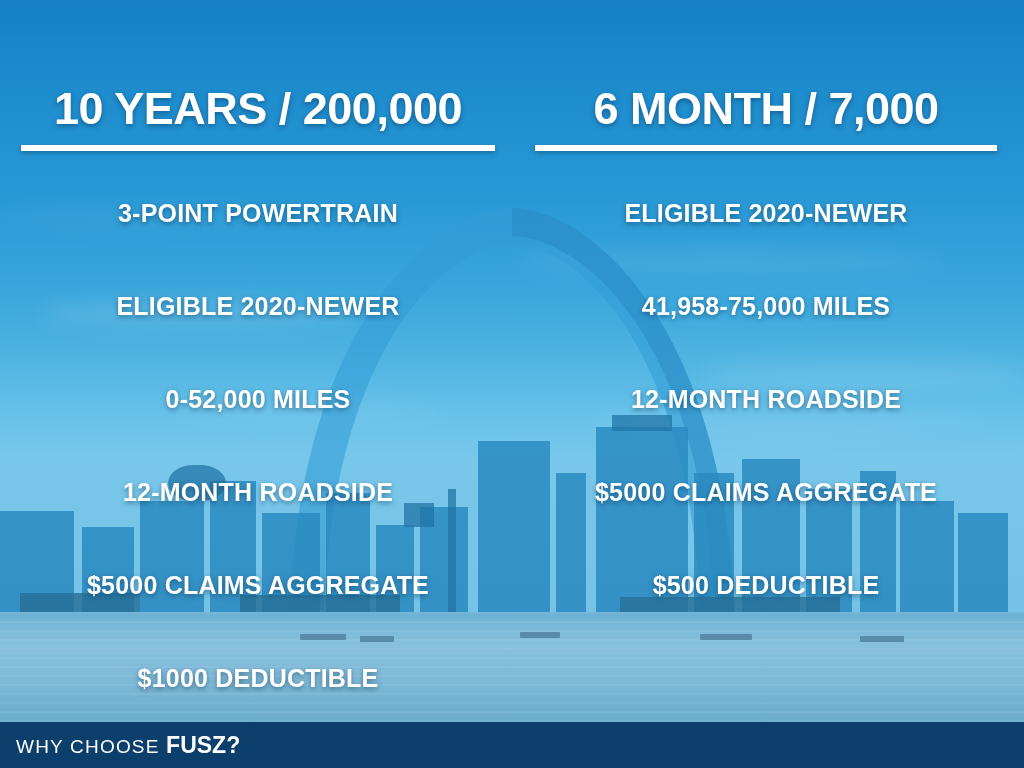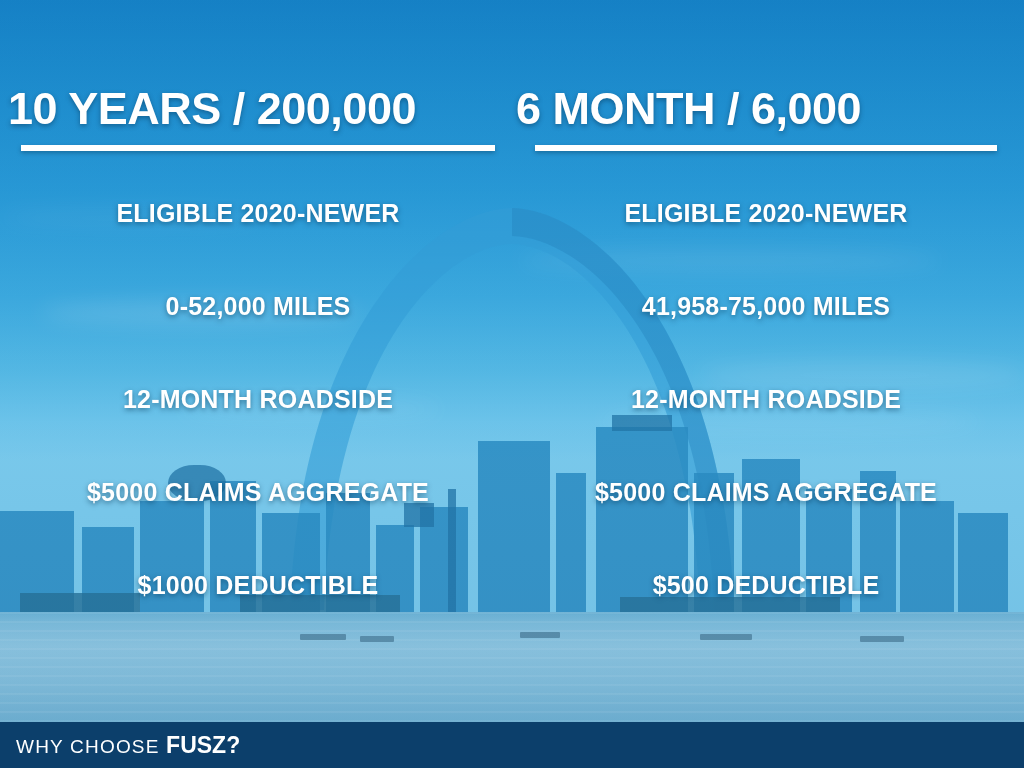--- a/index.html
+++ b/index.html
@@ -122,21 +122,21 @@
     width: 500px;
   }
   .col-left  { left: 8px; }
   .col-right { left: 516px; }
 
   .col-title {
     color: #ffffff;
     font-size: 45px;
     font-weight: bold;
     letter-spacing: -0.5px;
-    text-align: left;
+    text-align: center;
     line-height: 1;
     white-space: nowrap;
     text-shadow: 0 2px 5px rgba(0,40,70,0.45);
   }
   .title-rule {
     height: 6px;
     background: #ffffff;
     margin: 14px auto 0 auto;
     width: 474px;
     box-shadow: 0 2px 4px rgba(0,40,70,0.35);
@@ -249,30 +249,31 @@
   </div>
 
   <div class="tint"></div>
 
   <div class="content">
 
     <div class="col col-left">
       <div class="col-title">10 YEARS / 200,000</div>
       <div class="title-rule"></div>
       <ul class="feature-list">
+        <li class="feature">3-POINT POWERTRAIN</li>
         <li class="feature">ELIGIBLE 2020-NEWER</li>
         <li class="feature">0-52,000 MILES</li>
         <li class="feature">12-MONTH ROADSIDE</li>
         <li class="feature">$5000 CLAIMS AGGREGATE</li>
         <li class="feature">$1000 DEDUCTIBLE</li>
       </ul>
     </div>
 
     <div class="col col-right">
-      <div class="col-title">6 MONTH / 6,000</div>
+      <div class="col-title">6 MONTH / 7,000</div>
       <div class="title-rule"></div>
       <ul class="feature-list">
         <li class="feature">ELIGIBLE 2020-NEWER</li>
         <li class="feature">41,958-75,000 MILES</li>
         <li class="feature">12-MONTH ROADSIDE</li>
         <li class="feature">$5000 CLAIMS AGGREGATE</li>
         <li class="feature">$500 DEDUCTIBLE</li>
       </ul>
     </div>
 

